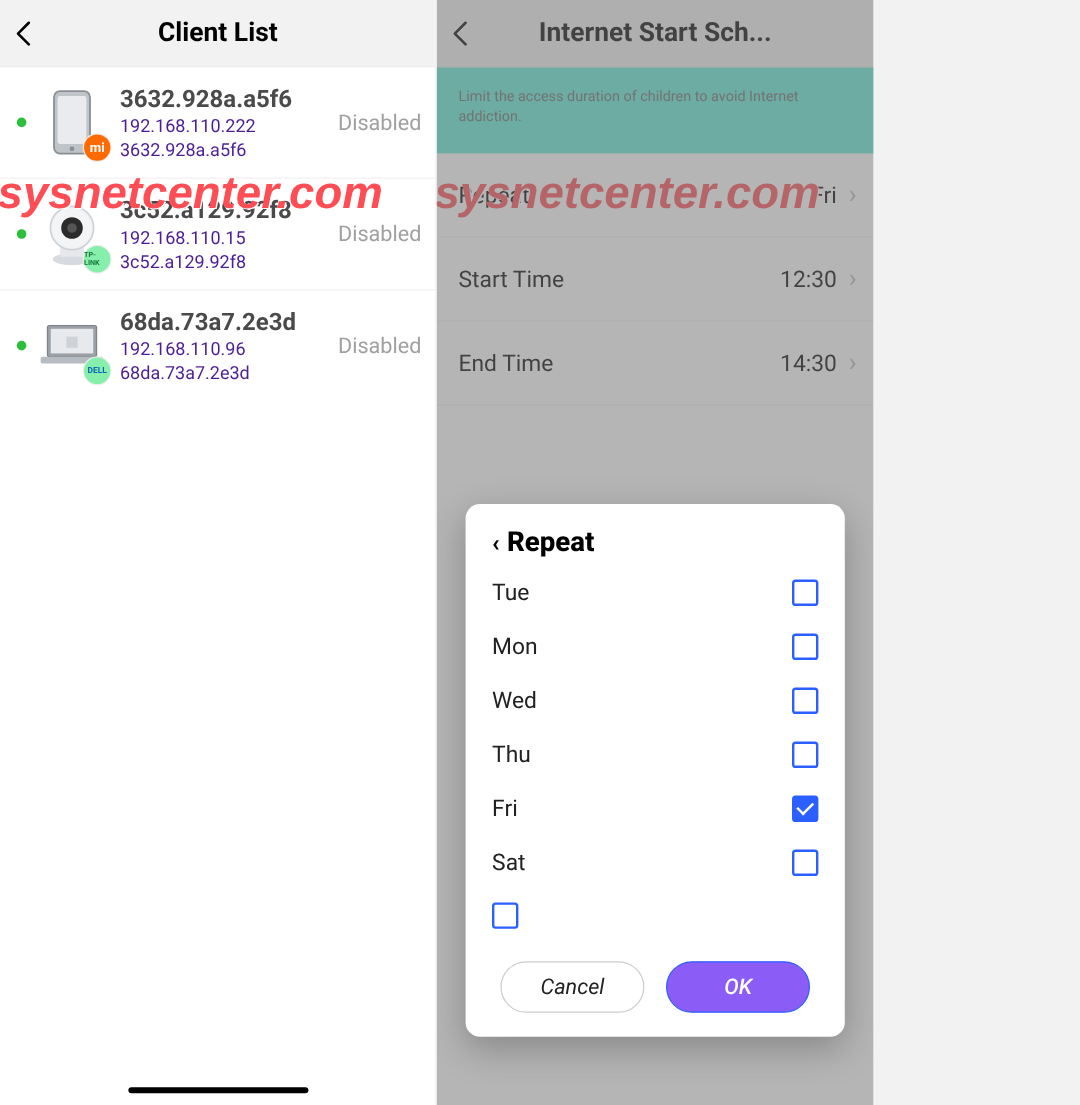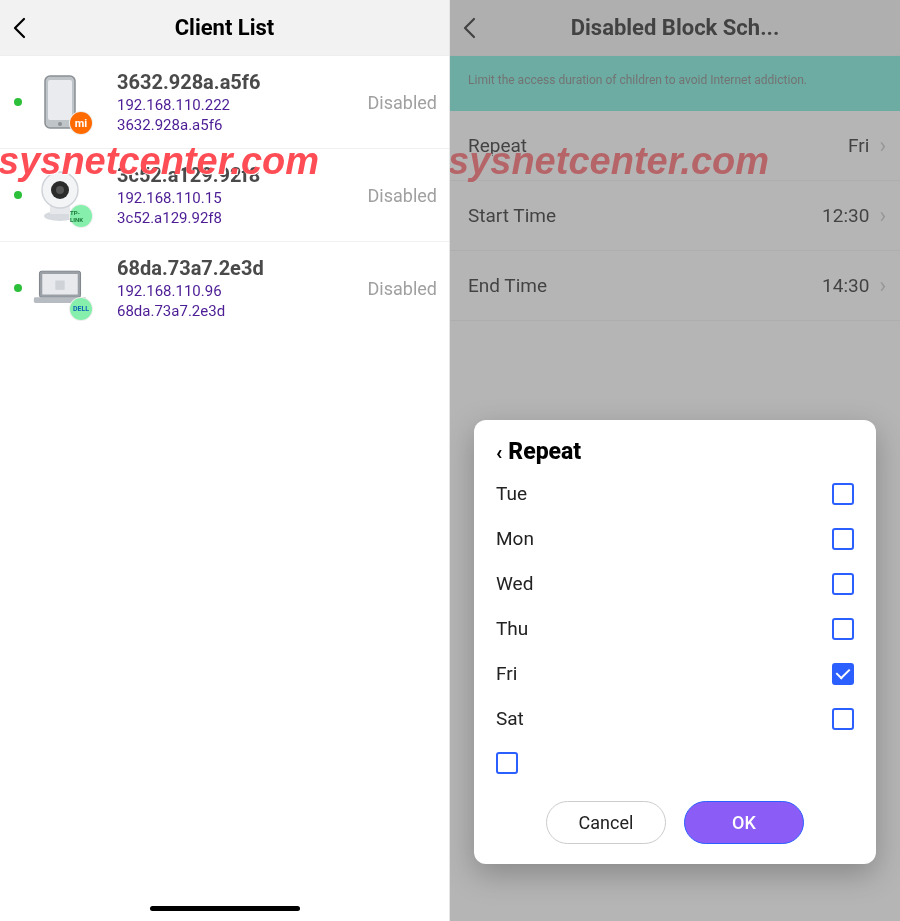--- a/index.html
+++ b/index.html
@@ -6,21 +6,21 @@
   html, body {
     width: 900px;
     height: 921px;
     font-family: -apple-system, BlinkMacSystemFont, "Segoe UI", Roboto, Helvetica, Arial, sans-serif;
     background: #f2f2f2;
     overflow: hidden;
     position: relative;
   }
   .panes {
     display: flex;
-    width: 900px;
+    width: 728px;
     height: 921px;
     align-items: flex-end;
   }
   .pane {
     width: 450px;
     height: 921px;
     background: #fff;
     position: relative;
     overflow: hidden;
   }
@@ -88,21 +88,21 @@
     width: 22px; height: 22px;
     border-radius: 50%;
     background: #86efac;
     display:flex; align-items:center; justify-content:center;
     box-shadow: 0 0 0 1px #eee;
     font-size: 9px;
     font-weight: 700;
     color: #3a3a3a;
   }
   .badge.mi { background:#ff6b00; color:#fff; font-size:11px; }
-  .client-info { flex:1; min-width:0;margin-left:17px; }
+  .client-info { flex:1; min-width:0; }
   .client-info .line1 { font-size: 20px; font-weight:700; color:#4a4a4a; }
   .client-info .line2, .client-info .line3 {
     font-size:15px; color:#4c1d95; margin-top:2px;
   }
   .client-status {
     font-size:18px; color:#a0a0a0;
     padding-left:10px;
   }
 
   
@@ -171,20 +171,21 @@
   .checkbox.checked::after {
     content:"";
     width:6px; height:11px;
     border:solid #fff;
     border-width:0 2.5px 2.5px 0;
     transform: rotate(45deg) translate(-1px,-1px);
   }
   .modal-buttons {
     display:flex; justify-content:center; gap:18px;
     margin-top:16px;
+    font-style:italic;
   }
   .btn {
     min-width:120px;
     padding:10px 28px;
     border-radius:999px;
     font-size:18px;
     text-align:center;
     cursor:pointer;
   }
   .btn-cancel {
@@ -299,21 +300,21 @@
   </div>
 
   <div class="pane pane-right">
     <div class="bg-content">
       <div class="header">
         <div class="back">
           <svg width="14" height="22" viewBox="0 0 14 22">
               <path d="M12 2 L3 11 L12 20" stroke="#000" stroke-width="2.2" fill="none" stroke-linecap="round" stroke-linejoin="round"></path>
             </svg>
         </div>
-        <div class="title">Disabled Block Sch...</div>
+        <div class="title">Internet Start Sch...</div>
       </div>
       <div class="info-text">Limit the access duration of children to avoid Internet addiction.</div>
 
       <div class="setting-row">
         <div class="label">Repeat</div>
         <div class="value">Fri</div>
         <div class="chev">›</div>
       </div>
       <div class="setting-row">
         <div class="label">Start Time</div>

